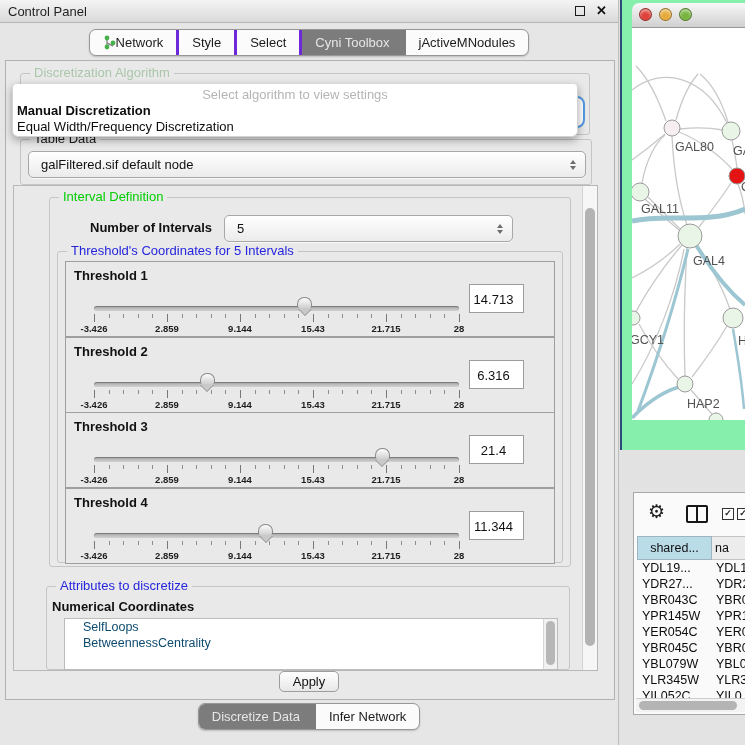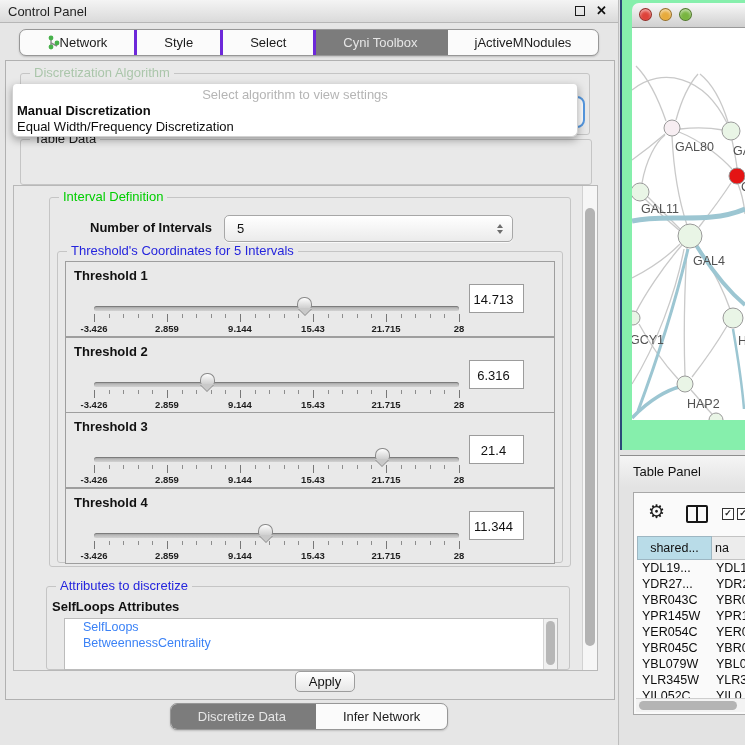--- a/index.html
+++ b/index.html
@@ -12,21 +12,21 @@
                background:linear-gradient(#f4f4f4,#dadada);border-bottom:1px solid #b6b6b6}
   .lw-title{position:absolute;left:8px;top:4px;font-size:13px;color:#1f1f1f}
   .float-ico{position:absolute;right:33px;top:6px;width:8px;height:8px;border:1.5px solid #1a1a1a;background:transparent}
   .close-ico{position:absolute;right:11px;top:3px;font-size:13px;font-weight:bold;color:#111}
 
   
   .tabbar{position:absolute;left:0;top:29px;width:618px;display:flex;justify-content:center}
   .bottom-tabbar{position:absolute;left:0;top:703px;width:618px;display:flex;justify-content:center}
   .segctl{display:flex;border:1px solid #979797;border-radius:7px;overflow:hidden;background:#fbfbfb;
           height:25px;box-shadow:0 1px 2px rgba(0,0,0,.18)}
-  .seg{display:flex;align-items:center;padding:0 27px;font-size:13px;color:#1b1b1b;white-space:nowrap}
+  .seg{display:flex;align-items:center;padding:0 13px;font-size:13px;color:#1b1b1b;white-space:nowrap}
   .seg + .seg{border-left:3px solid #6d28d9}
   .seg.selected{background:#7c7c7c;color:#e6e6e6}
   .seg.selected + .seg{border-left-color:#7c7c7c}
   .net-ico{display:inline-block;width:13px;height:15px}
 
   
   .content{position:absolute;left:5px;top:60px;width:608px;height:638px;border:1px solid #b1b1b1;background:#e9e9e9}
 
   
   .group{position:absolute;border:1px solid #c5c5c5;border-radius:3px}
@@ -82,25 +82,25 @@
   .tick{position:absolute;top:0;width:1px;height:4px;background:#8d8d8d}
   .tick.major{height:8px;background:#777}
   .tick-labels{position:absolute;left:28px;top:61px;width:365px;height:11px}
   .tick-label{position:absolute;transform:translateX(-50%);font-size:9.5px;font-weight:bold;color:#1d1d1d;white-space:nowrap}
   .val-box{position:absolute;left:403px;top:22px;width:55px;height:29px;background:#fff;border:1px solid #9c9c9c;
            font-size:13px;color:#111;text-align:center;line-height:29px;padding-right:6px;box-sizing:border-box}
 
   .attr-group{left:32px;top:400px;width:522px;height:82px}
   .attr-header{position:absolute;left:5px;top:12px;font-size:13px;font-weight:bold;color:#111}
   .attr-list{position:absolute;left:17px;top:31px;width:492px;height:50px;background:#fff;border:1px solid #bcbcbc;overflow:hidden}
-  .attr-item{padding-left:18px;font-size:12.5px;line-height:16px;color:#3b82f6;white-space:nowrap}
+  .attr-item{padding-left:18px;font-size:12.5px;line-height:16px;color:#0c4a6e;white-space:nowrap}
   .attr-sb{position:absolute;right:0;top:0;width:13px;height:100%;background:#f1f1f1;border-left:1px solid #d6d6d6}
   .attr-sb-thumb{position:absolute;left:2px;top:2px;width:9px;height:44px;background:#b7b7b7;border-radius:5px}
 
-  .apply-row{position:absolute;left:16px;top:610px;width:606px;display:flex;justify-content:center}
+  .apply-row{position:absolute;left:0;top:610px;width:606px;display:flex;justify-content:center}
   .apply-btn{width:60px;height:21px;border:1px solid #9d9d9d;border-radius:5px;
              background:linear-gradient(#ffffff,#e7e7e7);font-size:13px;color:#111;
              font-family:"Liberation Sans",sans-serif;padding:0}
 
   
   .net-window{position:absolute;left:620px;top:0;width:125px;height:450px;background:#86efac;
               box-shadow:inset 2px 0 0 #2a4a78}
   .net-titlebar{position:absolute;left:12px;top:3px;width:113px;height:24px;
                 background:linear-gradient(#f8f8f8,#d0d0d0);border-radius:7px 0 0 0;border-bottom:1px solid #999}
   .lights{position:absolute;left:7px;top:5px;display:flex;gap:7px}
@@ -179,20 +179,27 @@
       <div class="popup">
         <div class="popup-placeholder">Select algorithm to view settings</div>
         <div id="popupItems">
             <div class="popup-item bold" style="top: 19px;">Manual Discretization</div>
             <div class="popup-item" style="top: 35px;">Equal Width/Frequency Discretization</div>
           </div>
       </div>
 
       <div class="group tdg">
         <span class="group-title t-black">Table Data</span>
+        <div class="combo td-combo">
+          <span>galFiltered.sif default node</span>
+          <span class="stepper">
+            <span class="tri-up"></span>
+              <span class="tri-down"></span>
+          </span>
+        </div>
       </div>
 
       <div class="scrollpanel">
 
         <div class="group interval-group">
           <span class="group-title t-green">Interval Definition</span>
 
           <span class="num-label">Number of Intervals</span>
           <div class="combo num-combo">
             <span>5</span>
@@ -384,21 +391,21 @@
                     <div class="sl-thumb-tip"></div>
                   </div>
                   <div class="val-box">11.344</div>
                 </div>
               </div>
           </div>
         </div>
 
         <div class="group attr-group">
           <span class="group-title t-blue">Attributes to discretize</span>
-          <span class="attr-header">SelfLoops Attributes</span>
+          <span class="attr-header">Numerical Coordinates</span>
           <div class="attr-list">
             <div id="attrItems">
                 <div class="attr-item">SelfLoops</div>
                 <div class="attr-item">BetweennessCentrality</div>
               </div>
             <div class="attr-sb">
               <div class="attr-sb-thumb"></div>
             </div>
           </div>
         </div>
@@ -476,23 +483,20 @@
           <text x="-2" y="316" font-size="12.5" fill="#525252" font-family="&quot;Liberation Sans&quot;, sans-serif">GCY1</text>
           <circle cx="101" cy="290" r="10" fill="#e9f5e6" stroke="#9a9a9a" stroke-width="1"></circle>
           <text x="106" y="317" font-size="12.5" fill="#525252" font-family="&quot;Liberation Sans&quot;, sans-serif">H</text>
           <circle cx="53" cy="356" r="8" fill="#e9f5e6" stroke="#9a9a9a" stroke-width="1"></circle>
           <text x="55" y="380" font-size="12.5" fill="#525252" font-family="&quot;Liberation Sans&quot;, sans-serif">HAP2</text>
           <circle cx="84" cy="392" r="7" fill="#e9f5e6" stroke="#9a9a9a" stroke-width="1"></circle>
         </svg>
     </div>
   </div>
 
-  <div class="tp-header">
-    <span class="tp-title">Table Panel</span>
-  </div>
 
   <div class="tp-body">
     <div class="tp-card">
       <span class="gear">⚙</span>
       <span class="cols-ico"></span>
       <span class="cb" style="left:88px">✓</span>
       <span class="cb" style="left:103px">✓</span>
 
       <div class="tbl-head" id="tblHead">
           <div class="th c1" style="width: 75px;">shared...</div>

